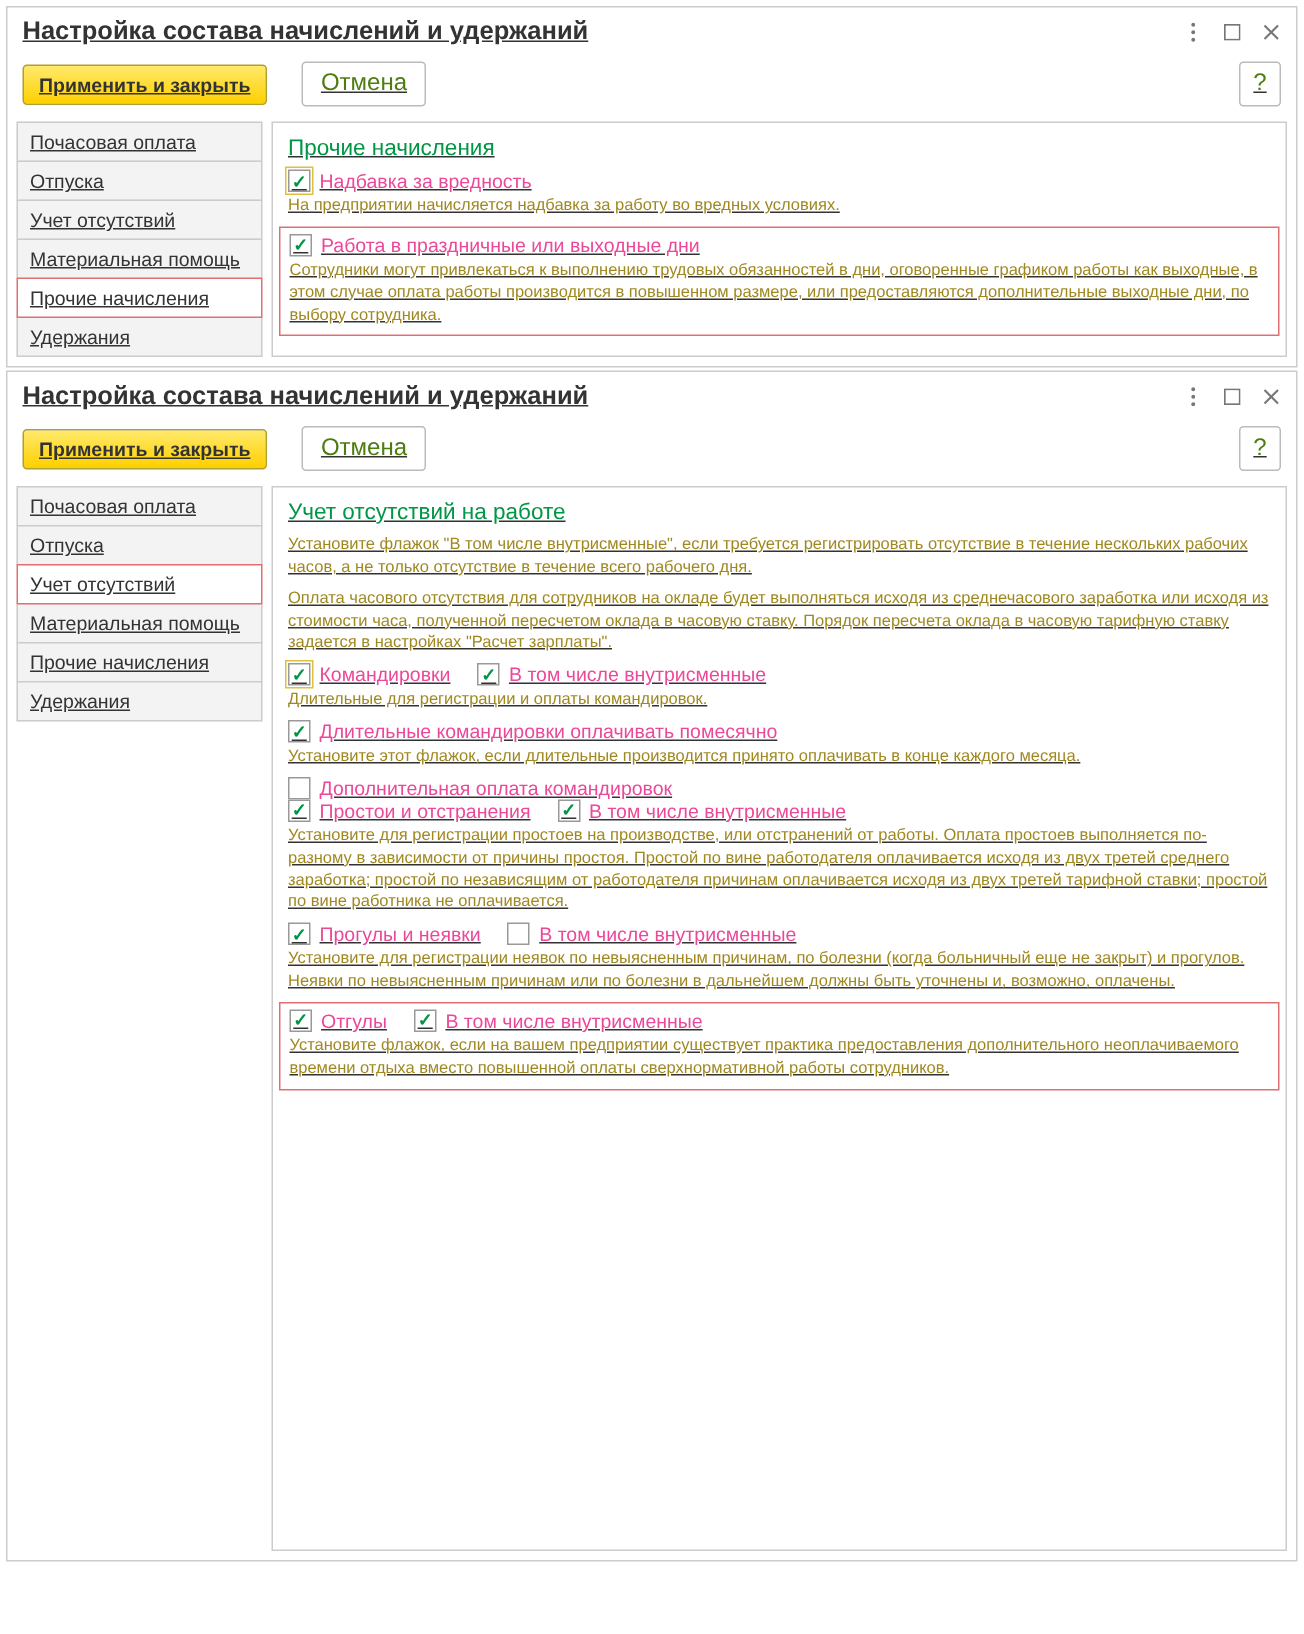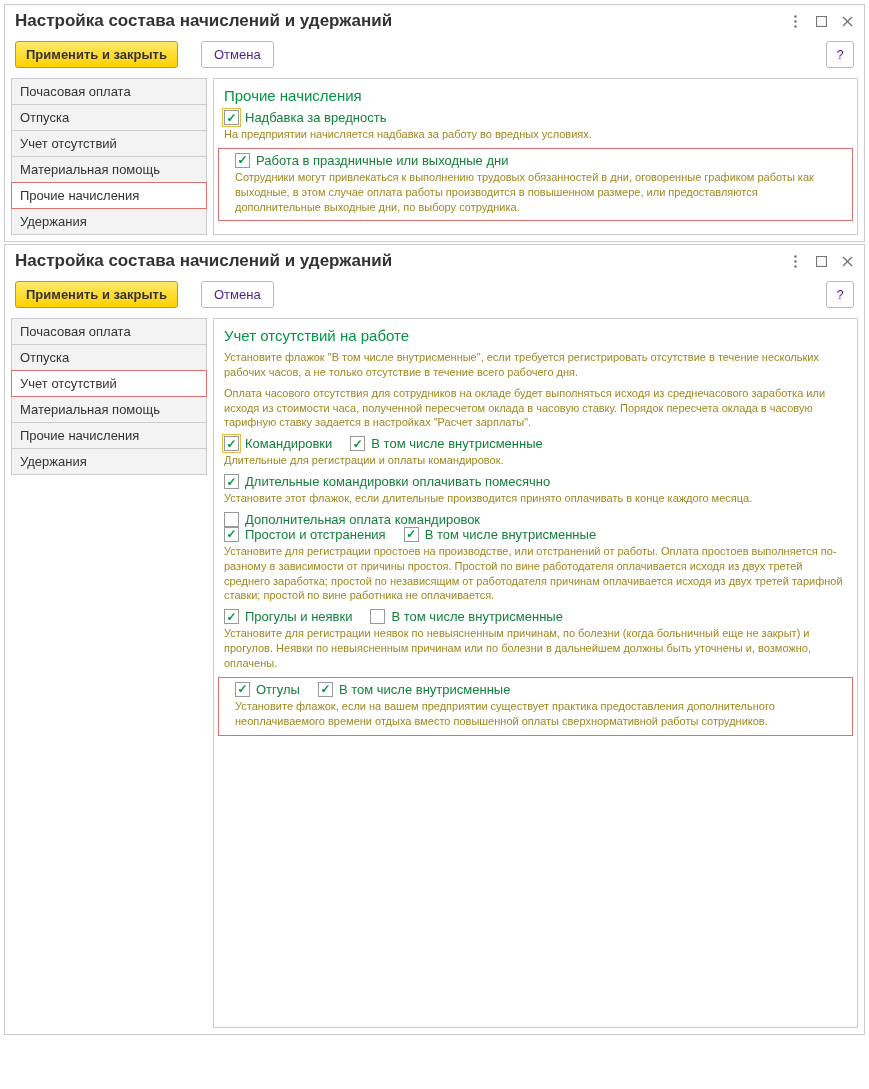--- a/index.html
+++ b/index.html
@@ -9,20 +9,21 @@
     font-family: Arial, sans-serif;
     font-size: 13px;
     background: #fff;
     color: #333;
     width: 869px;
   }
   .window {
     border: 1px solid #ccc;
     background: #fff;
     margin-bottom: 2px;
+    text-decoration: underline;
   }
   .titlebar {
     display: flex;
     align-items: center;
     padding: 6px 10px 4px 10px;
   }
   .titlebar-title {
     font-size: 17px;
     font-weight: bold;
     flex: 1;
@@ -56,39 +57,39 @@
     font-weight: bold;
     font-size: 13px;
     cursor: pointer;
     border-radius: 3px;
     color: #333;
   }
   .btn {
     background: #fff;
     border: 1px solid #bbb;
     padding: 5px 12px;
-    font-size: 13px;
+    font-size: 16px;
     cursor: pointer;
     border-radius: 3px;
-    color: #4c1d95;
+    color: #4d7c0f;
   }
   .btn-help {
     margin-left: auto;
     width: 28px;
     text-align: center;
     padding: 5px 0;
   }
   .body-row {
     display: flex;
     padding: 0 6px 6px 6px;
     gap: 6px;
     align-items: stretch;
   }
   .sidebar {
-    width: 196px;
+    width: 164px;
     flex-shrink: 0;
   }
   .sidebar-item {
     border: 1px solid #ccc;
     padding: 5px 8px;
     background: #f3f3f3;
     font-size: 13px;
     cursor: pointer;
     margin-top: -1px;
     color: #333;
@@ -134,31 +135,31 @@
   .chk.checked::after {
     content: "✓";
     color: #009646;
     font-weight: bold;
   }
   .chk.box-highlight {
     outline: 1px solid #e0c040;
     outline-offset: 1px;
   }
   .chk-label {
-    color: #15803d;
+    color: #ec4899;
   }
   .desc {
     color: #a08820;
     font-size: 11px;
     line-height: 1.35;
     margin: 2px 0 6px 0;
   }
   .block-highlight {
     border: 1px solid #e07070;
-    padding: 4px 16px;
+    padding: 4px 6px;
     margin: 4px -6px 0 -6px;
   }
   .w2-content { min-height: 710px; }
 </style>
 </head>
 <body>
 
 <div class="window">
   <div class="titlebar">
     <div class="titlebar-title">Настройка состава начислений и удержаний</div>

